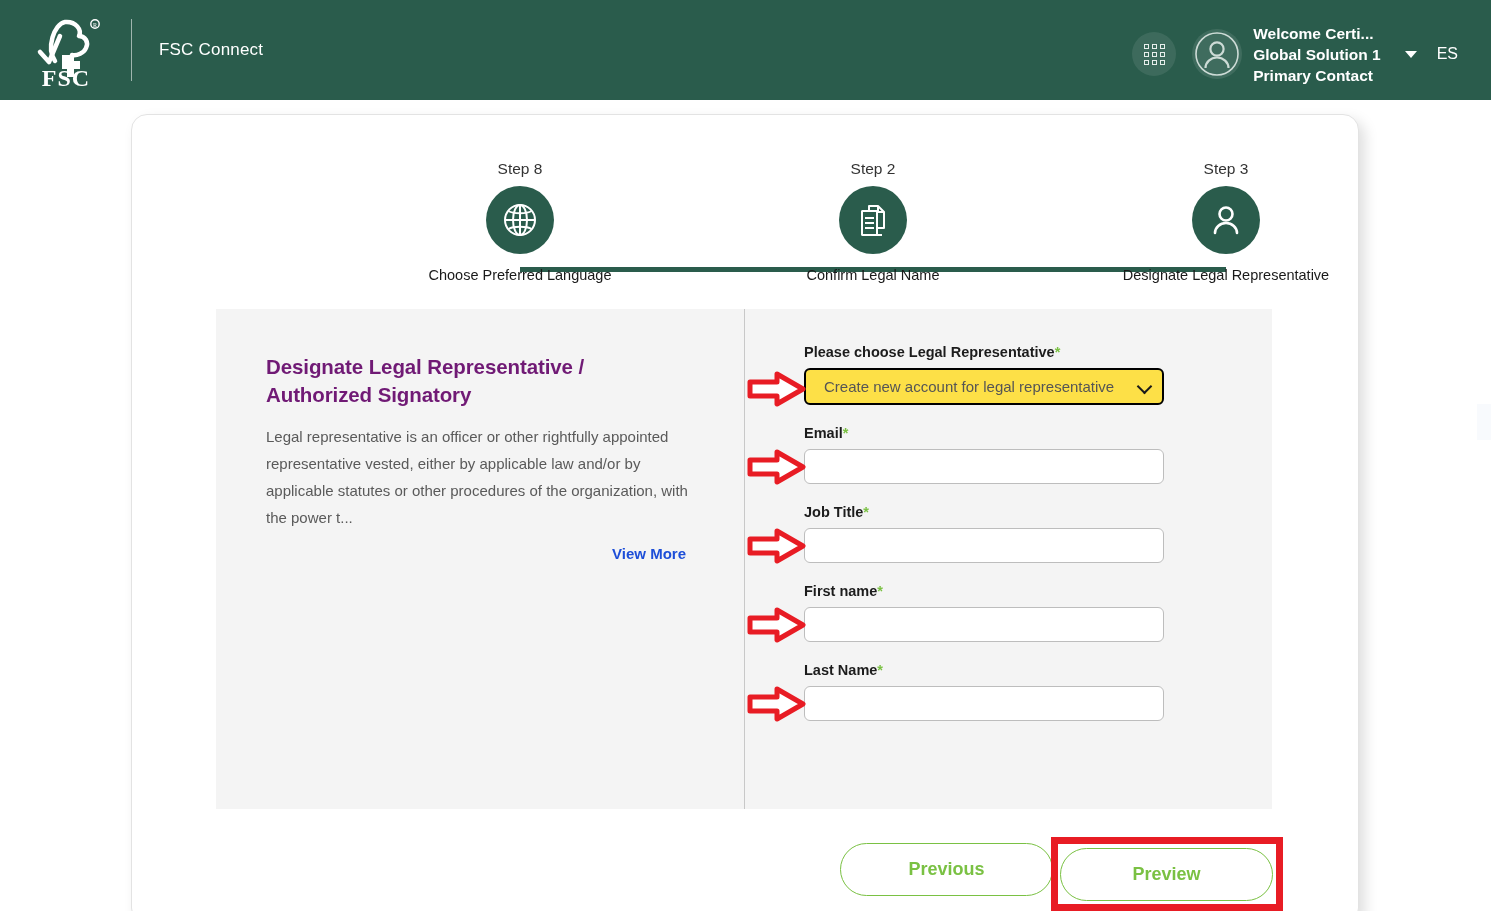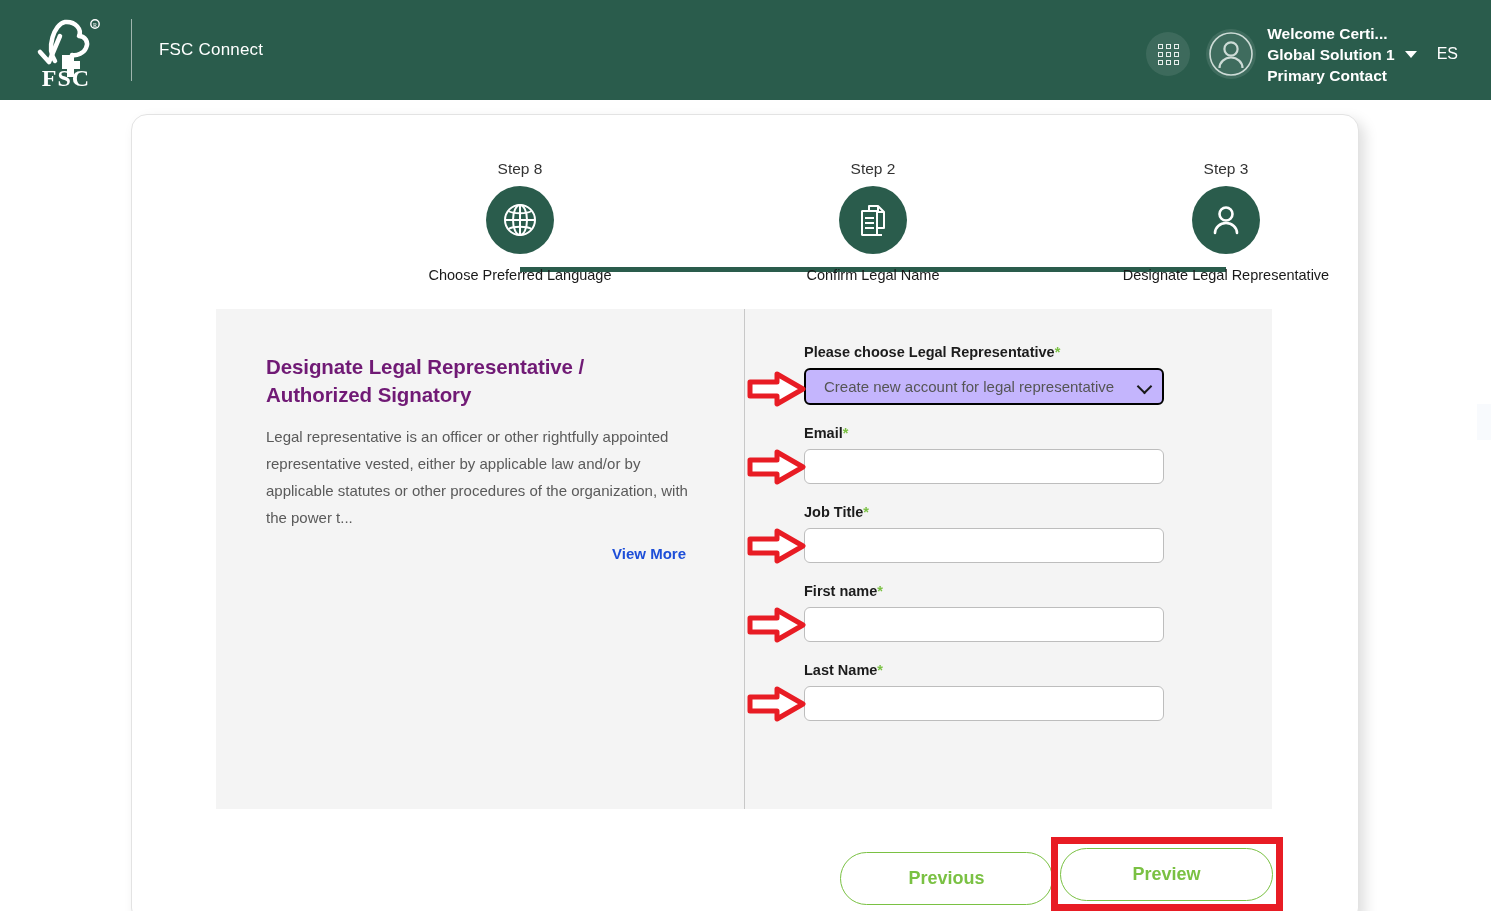--- a/index.html
+++ b/index.html
@@ -84,21 +84,21 @@
     align-items: center;
     justify-content: center;
   }
   .user-block {
     margin-left: 11px;
     color: #ffffff;
     line-height: 21px;
     font-size: 15.5px;
     font-weight: bold;
   }
-  .user-line2 { display: flex; align-items: center; gap: 10px; }
+  .user-line2 { display: flex; align-items: center; gap: 24px; }
   .caret-down {
     width: 0; height: 0;
     border-left: 6px solid transparent;
     border-right: 6px solid transparent;
     border-top: 7px solid #ffffff;
     display: inline-block;
   }
   .lang-btn {
     color: #ffffff;
     font-size: 16px;
@@ -239,21 +239,21 @@
     font-family: "Liberation Sans", sans-serif;
     outline: none;
     display: block;
   }
   .select-wrap { position: relative; width: 360px; }
   .select-input {
     width: 360px;
     height: 37px;
     border: 2px solid #000000;
     border-radius: 6px;
-    background: #c4b5fd;
+    background: #fde047;
     font-size: 15px;
     padding: 0 32px 0 18px;
     color: #555555;
     display: flex;
     align-items: center;
     overflow: hidden;
     white-space: nowrap;
   }
   .chev {
     position: absolute;
@@ -290,21 +290,21 @@
     border: 1.5px solid #7ac143;
     color: #7ac143;
     font-size: 18px;
     font-weight: bold;
     display: flex;
     align-items: center;
     justify-content: center;
     font-family: "Liberation Sans", sans-serif;
     cursor: pointer;
   }
-  .btn-prev { left: 708px; top: 12px; }
+  .btn-prev { left: 708px; top: 3px; }
   .btn-preview { left: 928px; top: 8px; }
   .highlight-box {
     position: absolute;
     left: 919px;
     top: -3px;
     width: 232px;
     height: 74px;
     border: 7px solid #e81c24;
     background: transparent;
   }

